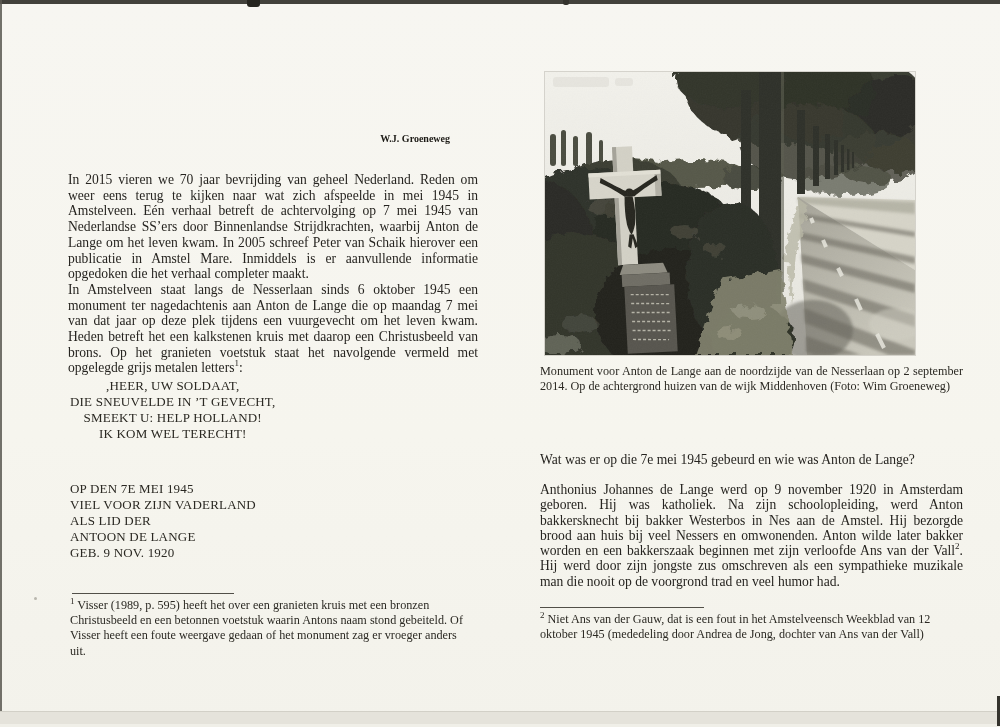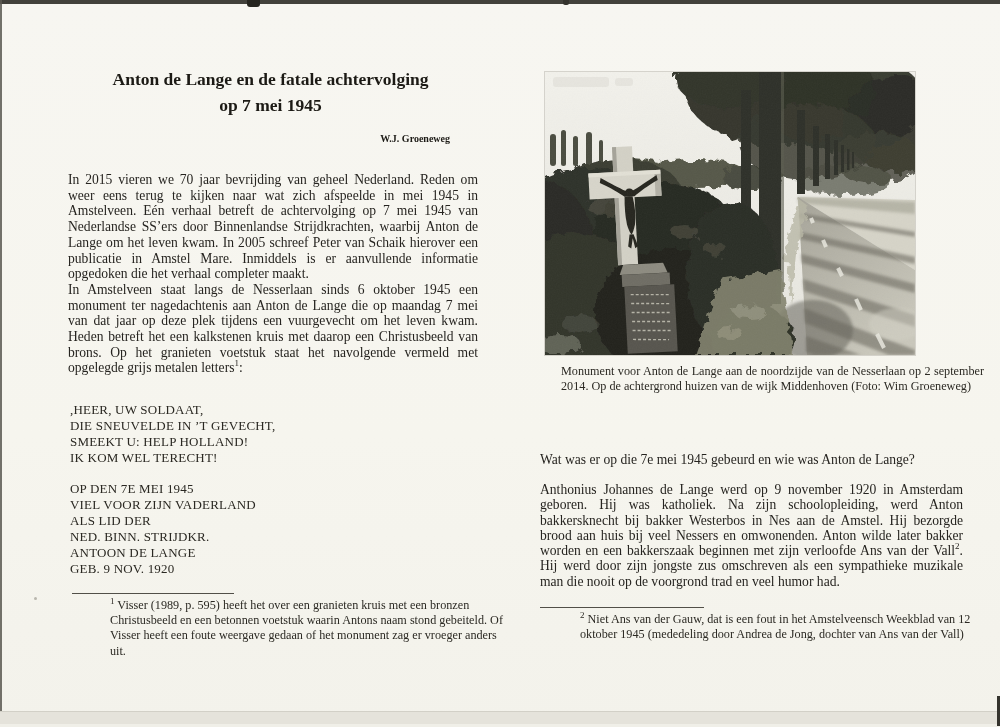--- a/index.html
+++ b/index.html
@@ -25,75 +25,70 @@
          font-weight:bold;font-size:17.5px;line-height:26px;color:#1c1a15;}
   .author{position:absolute;top:133px;right:28px;font-weight:bold;font-size:10px;color:#1c1a15;}
 
   .body-text{position:absolute;font-size:13.6px;line-height:15.7px;text-align:justify;}
   .body-text p{margin:0;}
   .lp-body{top:172px;left:0;width:410px;}
   sup{font-size:9px;line-height:0;vertical-align:super;}
 
   .memorial{position:absolute;left:2px;font-size:13px;line-height:15.9px;letter-spacing:.2px;color:#2a2822;}
   .memorial div{white-space:nowrap;}
-  .stanza1{top:402px;}
+  .stanza1{top:378px;text-align:center;}
   .stanza2{top:481px;}
 
   .fn-divider{position:absolute;border-top:1px solid #514f48;height:0;}
   .lp-divider{top:593px;left:4px;width:162px;}
   .rp-divider{top:607px;left:0;width:164px;}
-  .footnote{position:absolute;font-size:12.2px;line-height:15.2px;color:#2b2923;margin-left:40px;}
+  .footnote{position:absolute;font-size:12.2px;line-height:15.2px;color:#2b2923;}
   .lp-footnote{top:598px;left:2px;width:400px;}
   .rp-footnote{top:612px;left:0;width:420px;}
 
   .photo-frame{position:absolute;left:5px;top:72px;width:370px;height:283px;
                outline:1px solid rgba(110,106,96,.25);background:#eceae3;}
   .photo-frame svg{display:block;}
-  .caption{position:absolute;top:364px;left:0;width:423px;font-size:12.2px;line-height:14.8px;text-align:justify;color:#2b2923;margin-left:21px;}
+  .caption{position:absolute;top:364px;left:0;width:423px;font-size:12.2px;line-height:14.8px;text-align:justify;color:#2b2923;}
   .rp-p1{top:406px;left:0;width:423px;}
   .rp-q{top:452px;left:0;width:423px;}
   .rp-p2{top:482px;left:0;width:423px;line-height:15.3px;}
 </style>
 </head>
 <body>
 
 <div class="scan">
 
   <div class="edge-top"></div>
   <div class="top-speck"></div>
   <div class="top-speck2"></div>
   <div class="edge-left"></div>
   <div class="bottom-band"></div>
   <div class="bottom-light"></div>
   <div class="corner-right"></div>
   <div class="dust"></div>
 
   <div class="col col-left">
-    <div class="title">
-      <div>Anton de Lange en de fatale achtervolging</div>
-      <div>op 7 mei 1945</div>
-    </div>
     <div class="author">W.J. Groeneweg</div>
 
     <div class="body-text lp-body">
       <p>In 2015 vieren we 70 jaar bevrijding van geheel Nederland. Reden om weer eens terug te kijken naar wat zich afspeelde in mei 1945 in Amstelveen. Eén verhaal betreft de achtervolging op 7 mei 1945 van Nederlandse SS’ers door Binnenlandse Strijdkrachten, waarbij Anton de Lange om het leven kwam. In 2005 schreef Peter van Schaik hierover een publicatie in Amstel Mare. Inmiddels is er aanvullende informatie opgedoken die het verhaal completer maakt.</p>
       <p><span>In Amstelveen staat langs de Nesserlaan sinds 6 oktober 1945 een monument ter nagedachtenis aan Anton de Lange die op maandag 7 mei van dat jaar op deze plek tijdens een vuurgevecht om het leven kwam. Heden betreft het een kalkstenen kruis met daarop een Christusbeeld van brons. Op het granieten voetstuk staat het navolgende vermeld met opgelegde grijs metalen letters</span><sup>1</sup><span>:</span></p>
     </div>
 
     <div class="memorial stanza1">
       <div>,HEER, UW SOLDAAT,</div>
       <div>DIE SNEUVELDE IN ’T GEVECHT,</div>
       <div>SMEEKT U: HELP HOLLAND!</div>
       <div>IK KOM WEL TERECHT!</div>
     </div>
     <div class="memorial stanza2">
       <div>OP DEN 7E MEI 1945</div>
       <div>VIEL VOOR ZIJN VADERLAND</div>
       <div>ALS LID DER</div>
-      <div>NED. BINN. STRIJDKR.</div>
       <div>ANTOON DE LANGE</div>
       <div>GEB. 9 NOV. 1920</div>
     </div>
 
     <div class="fn-divider lp-divider"></div>
     <div class="footnote lp-footnote"><sup>1</sup><span> Visser (1989, p. 595) heeft het over een granieten kruis met een bronzen Christusbeeld en een betonnen voetstuk waarin Antons naam stond gebeiteld. Of Visser heeft een foute weergave gedaan of het monument zag er vroeger anders uit.</span></div>
   </div>
 
   <div class="col col-right">
 

